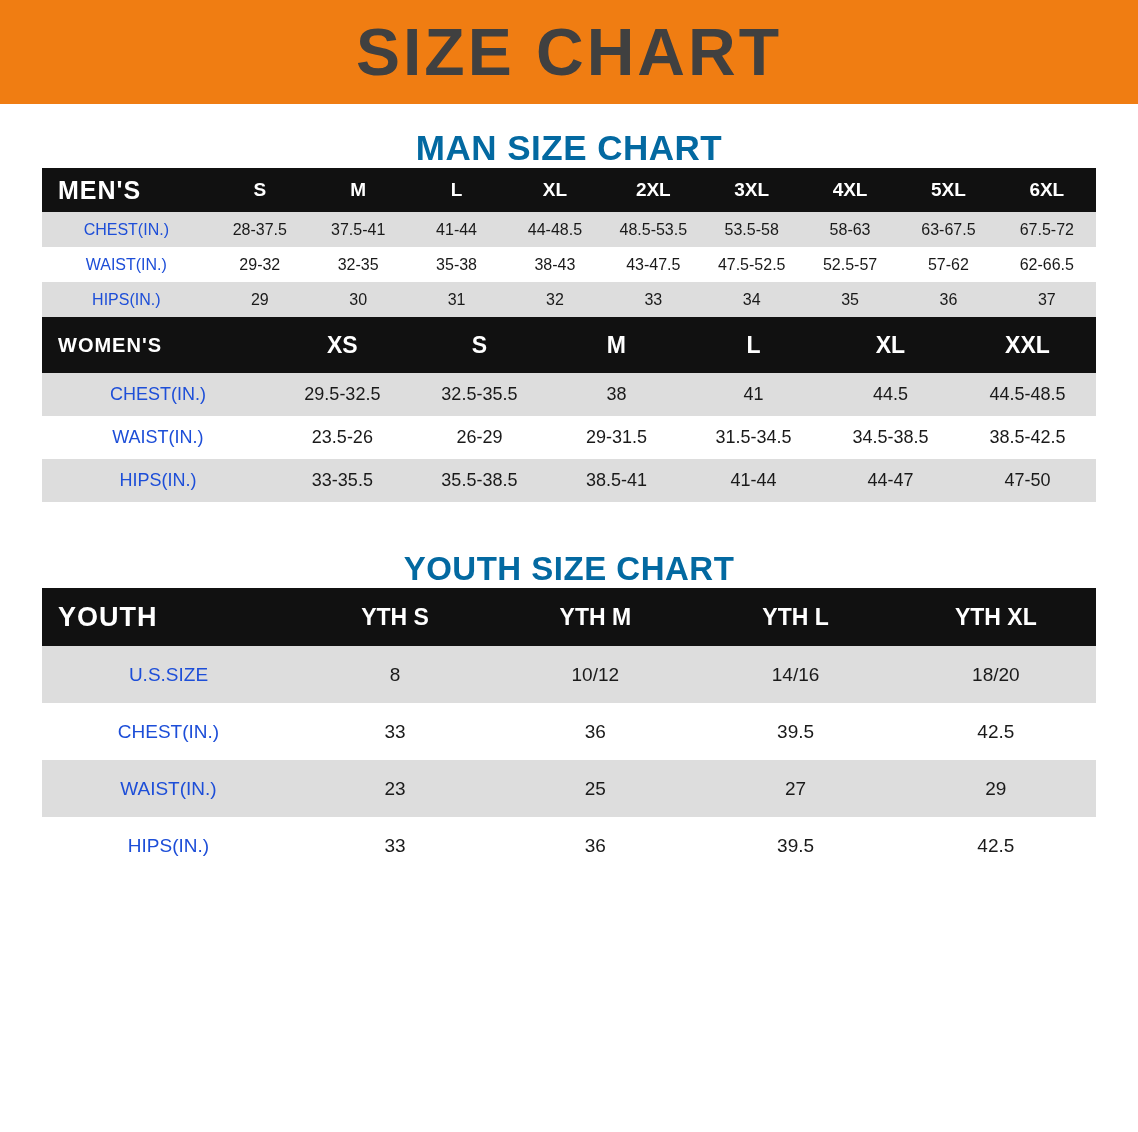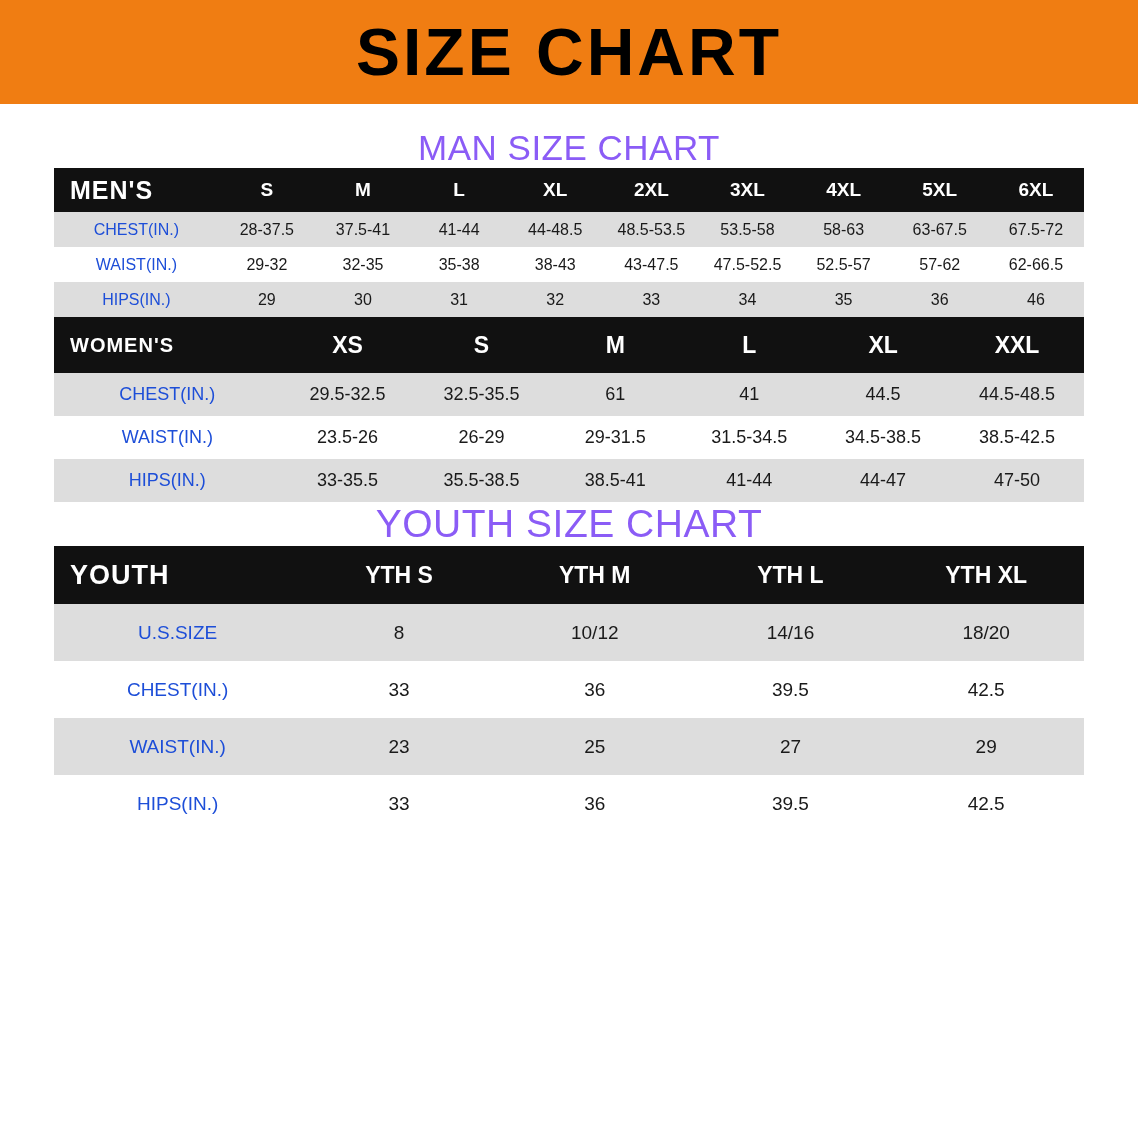--- a/index.html
+++ b/index.html
@@ -24,37 +24,37 @@
     background: #f07d12;
     display: flex;
     align-items: center;
     justify-content: center;
   }
   .banner-title {
     font-family: "Liberation Sans", sans-serif;
     font-weight: bold;
     font-size: 66px;
     letter-spacing: 3px;
-    color: #000000;
+    color: #404040;
     line-height: 1;
   }
 
   
   .section-heading {
     text-align: center;
-    font-weight: normal;
-    color: #8b5cf6;
+    font-weight: bold;
+    color: #0369a1;
     font-family: "Liberation Sans", sans-serif;
   }
   .h-man   { font-size: 35px; margin-top: 24px; letter-spacing: 0.5px; }
   .h-women { font-size: 35px; margin-top: 40px; letter-spacing: 0.5px; }
-  .h-youth { font-size: 39px; letter-spacing: 0.5px; }
-
-  
-  .table-wrap { padding: 0 54px; }
+  .h-youth { font-size: 33px; margin-top: 48px; letter-spacing: 0.5px; }
+
+  
+  .table-wrap { padding: 0 42px; }
   table {
     width: 100%;
     border-collapse: collapse;
     table-layout: fixed;
   }
   thead th {
     background: #111111;
     color: #ffffff;
     font-weight: bold;
     text-align: center;
@@ -159,21 +159,21 @@
           <tr class="shade">
             <td class="label-col">HIPS(IN.)</td>
             <td>29</td>
             <td>30</td>
             <td>31</td>
             <td>32</td>
             <td>33</td>
             <td>34</td>
             <td>35</td>
             <td>36</td>
-            <td>46</td>
+            <td>37</td>
           </tr>
         </tbody>
     </table>
   </div>
 
   <div class="table-wrap">
     <table id="women-table">
       <thead>
           <tr>
             <th class="label-col" style="width: 22%;">WOMEN'S</th>
@@ -183,21 +183,21 @@
             <th>L</th>
             <th>XL</th>
             <th>XXL</th>
           </tr>
         </thead>
       <tbody>
           <tr class="shade">
             <td class="label-col">CHEST(IN.)</td>
             <td>29.5-32.5</td>
             <td>32.5-35.5</td>
-            <td>61</td>
+            <td>38</td>
             <td>41</td>
             <td>44.5</td>
             <td>44.5-48.5</td>
           </tr>
           <tr class="plain">
             <td class="label-col">WAIST(IN.)</td>
             <td>23.5-26</td>
             <td>26-29</td>
             <td>29-31.5</td>
             <td>31.5-34.5</td>

